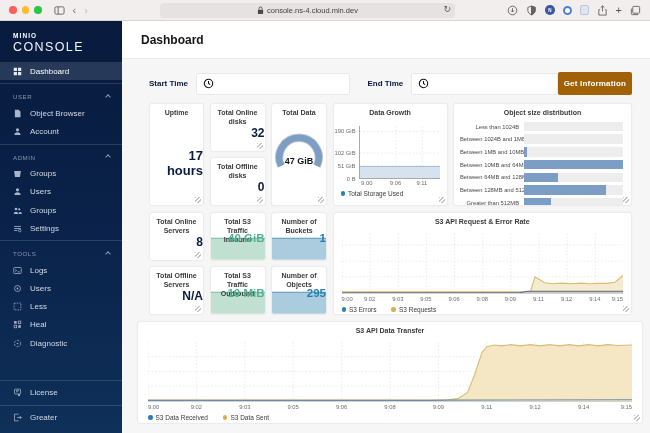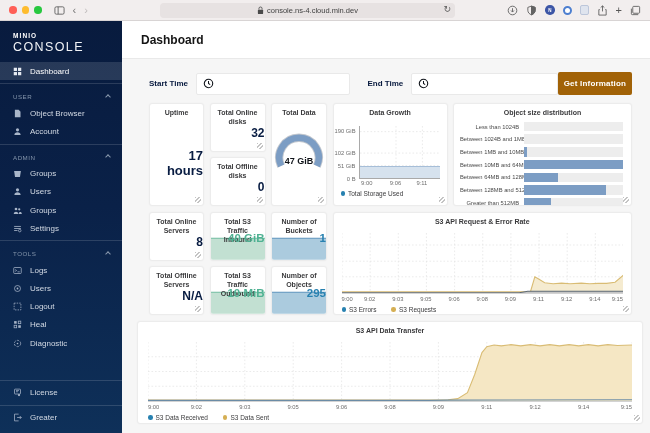--- a/index.html
+++ b/index.html
@@ -238,21 +238,21 @@
       <svg class="nicon" viewBox="0 0 12 12">
           <circle cx="6" cy="6" r="4" fill="none" stroke="currentColor"></circle>
           <circle cx="6" cy="6" r="1.2"></circle>
         </svg>
       <span>Users</span>
     </div>
     <div class="nav-item">
       <svg class="nicon" viewBox="0 0 12 12">
           <rect x="1.5" y="1.5" width="9" height="9" fill="none" stroke="currentColor" stroke-dasharray="2 1.4"></rect>
         </svg>
-      <span>Logout</span>
+      <span>Less</span>
     </div>
     <div class="nav-item">
       <svg class="nicon" viewBox="0 0 12 12">
           <rect x="1.5" y="1.5" width="3.4" height="3.4"></rect>
           <rect x="7" y="1.5" width="3.4" height="3.4" fill="none" stroke="currentColor"></rect>
           <rect x="1.5" y="7" width="3.4" height="3.4" fill="none" stroke="currentColor"></rect>
           <rect x="7" y="7" width="3.4" height="3.4"></rect>
         </svg>
       <span>Heal</span>
     </div>

